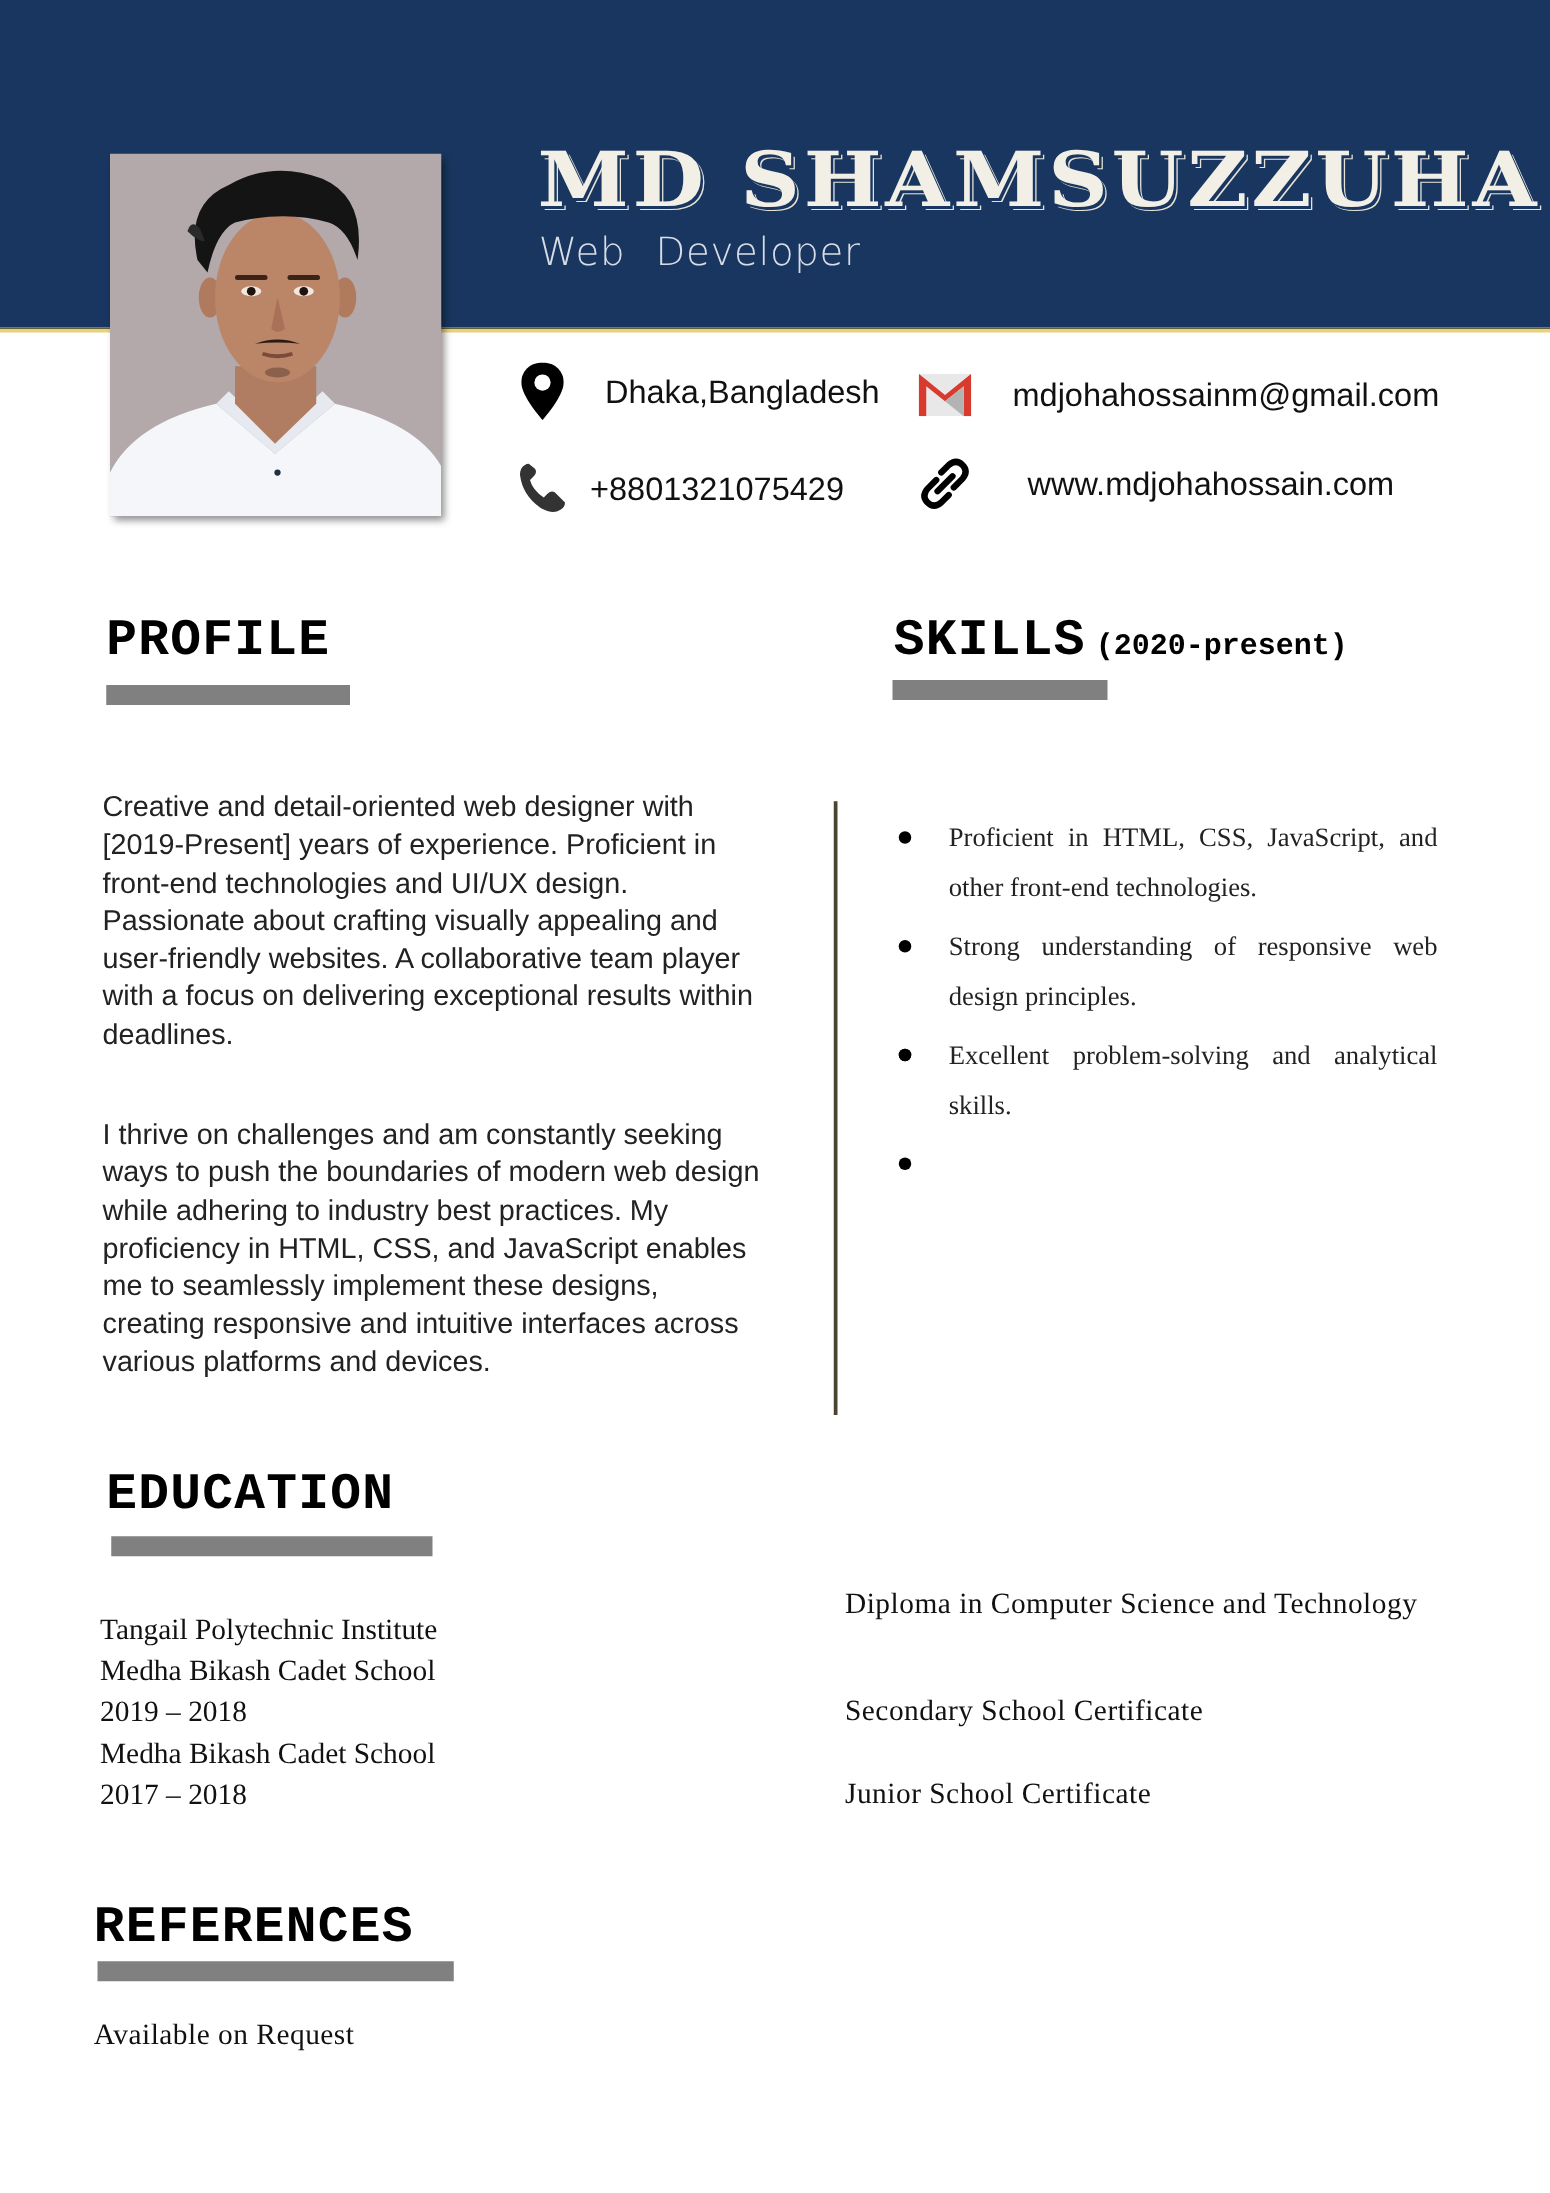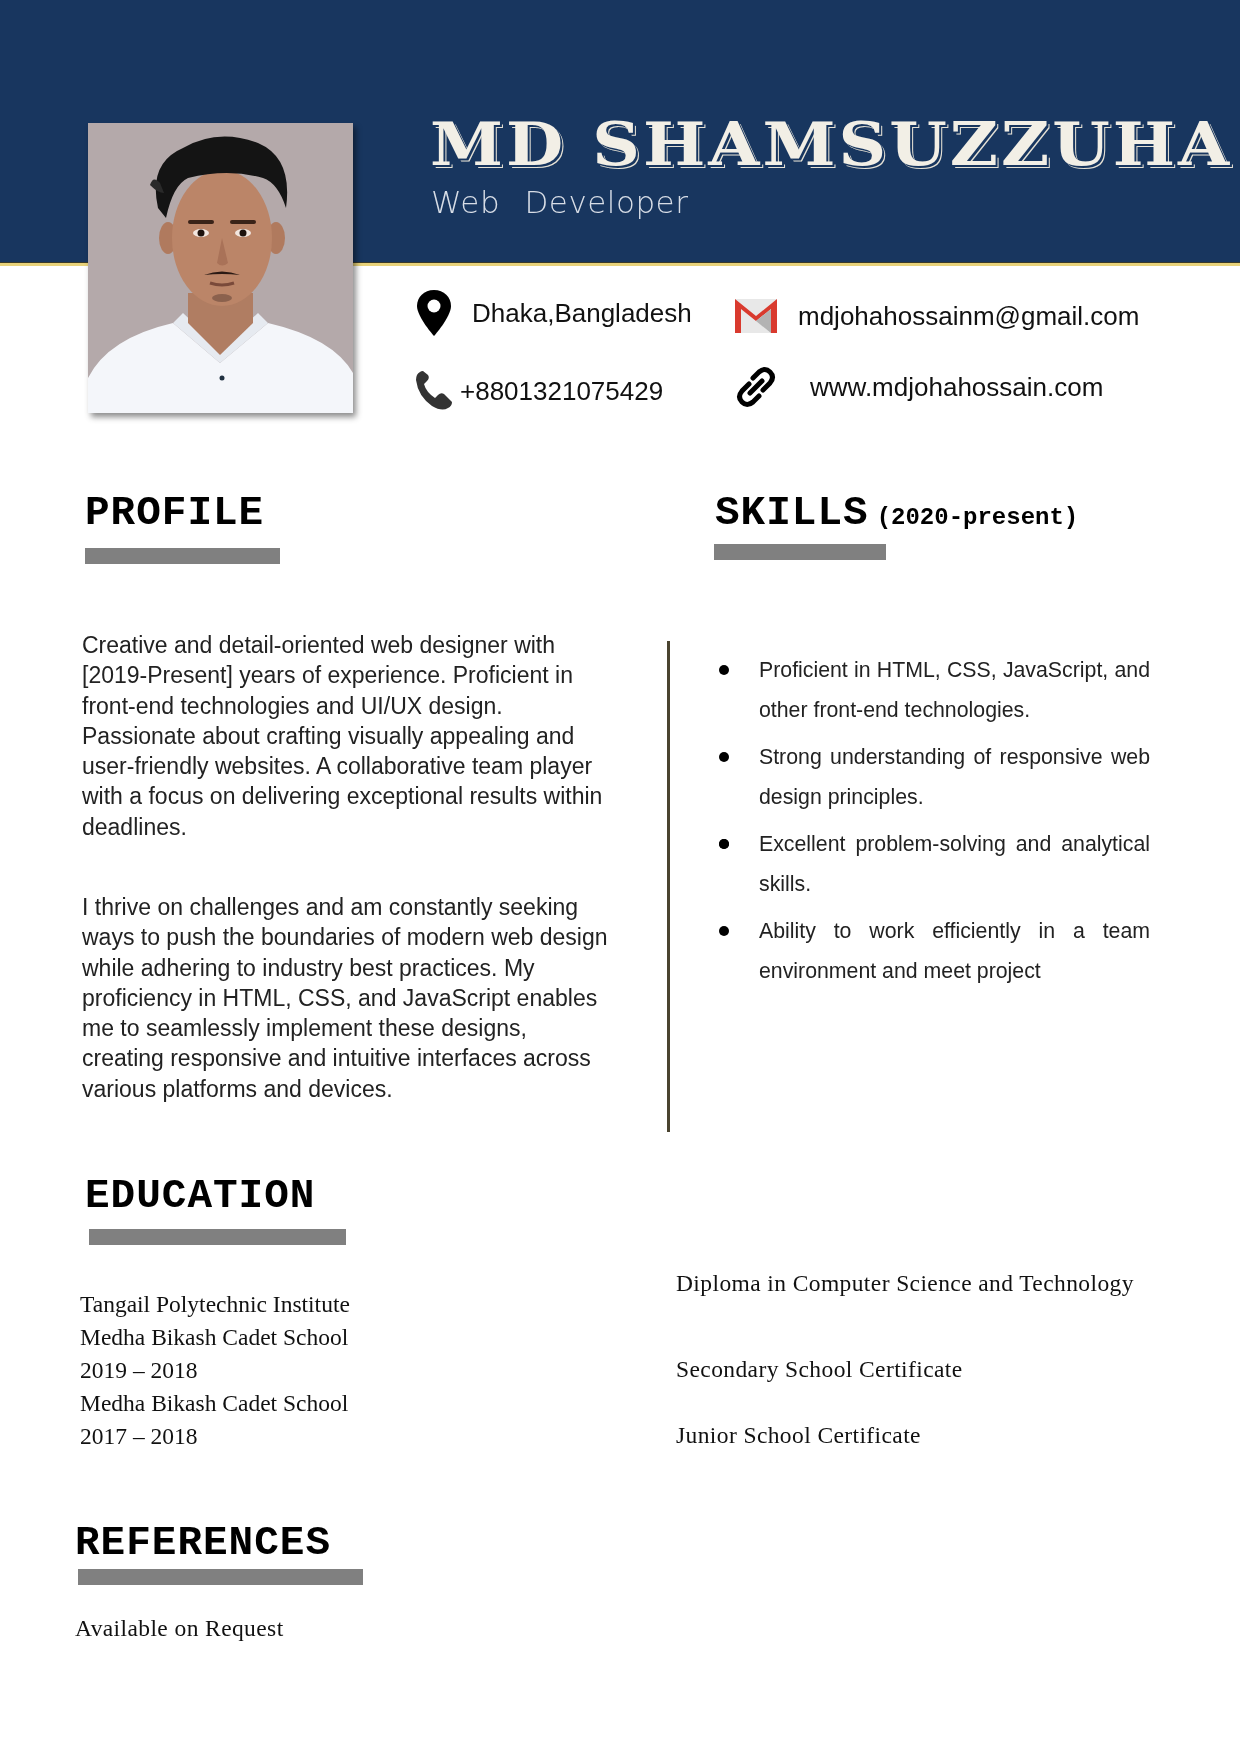--- a/index.html
+++ b/index.html
@@ -7,21 +7,21 @@
 
     .header { position: absolute; left: 0; top: 0; width: 1240px; height: 262px; background: #18365f; }
     .header-rule { position: absolute; left: 0; top: 262px; width: 1240px; height: 3px; background: #e8d27a; border-top: 1px solid #3a3a2a; }
 
     .photo { position: absolute; left: 88px; top: 123px; width: 265px; height: 290px; background: #b4a9aa; box-shadow: 3px 4px 6px rgba(0,0,0,0.45); overflow: hidden; }
     .photo svg { width: 100%; height: 100%; display: block; }
 
     .name { position: absolute; left: 430px; top: 108px; font-family: "DejaVu Serif", serif; font-size: 66px; font-weight: bold; letter-spacing: 3px; color: #f2efe6; text-shadow: 2px 2px 0 #18365f, 3px 3px 0 #e6e2d6; white-space: nowrap; transform: scaleY(0.92); transform-origin: left top; }
     .title { position: absolute; left: 431px; top: 184px; font-family: "DejaVu Sans", sans-serif; font-size: 31px; font-weight: 200; color: #d7dde6; word-spacing: 14px; letter-spacing: 0.5px; }
 
-    .contact { position: absolute; display: flex; align-items: center; font-family: "Liberation Sans", sans-serif; font-size: 26px; color: #111; }
+    .contact { position: absolute; display: flex; align-items: center; font-family: "Liberation Sans", sans-serif; font-size: 26px; color: #111; gap: 12px; }
     .contact .ic { display: inline-flex; width: 44px; height: 46px; align-items: center; justify-content: center; }
     .c-loc { left: 412px; top: 290px; }
     .c-loc .txt { margin-left: 16px; }
     .c-mail { left: 734px; top: 293px; }
     .c-mail .txt { margin-left: 20px; }
     .c-phone { left: 412px; top: 368px; }
     .c-phone .txt { margin-left: 4px; }
     .c-web { left: 734px; top: 364px; }
     .c-web .txt { margin-left: 32px; }
 
@@ -37,21 +37,21 @@
     .b-edu { left: 89px; top: 1229px; width: 257px; }
     .h-ref { left: 75px; top: 1520px; }
     .b-ref { left: 78px; top: 1569px; width: 285px; }
 
     .profile-text { position: absolute; left: 82px; width: 530px; font-family: "Liberation Sans", sans-serif; font-size: 23px; line-height: 30.3px; color: #222; }
     .p1 { top: 630px; }
     .p2 { top: 892px; }
 
     .divider { position: absolute; left: 667px; top: 641px; width: 3px; height: 491px; background: #4a4430; }
 
-    .skills { position: absolute; left: 716px; top: 650px; width: 434px; margin: 0; padding: 0; list-style: none; font-family: Liberation Sans, sans-serif; font-size: 21.3px; color: #222; }
+    .skills { position: absolute; left: 716px; top: 650px; width: 434px; margin: 0; padding: 0; list-style: none; font-family: Liberation Serif, serif; font-size: 21.3px; color: #222; }
     .skills li { position: relative; padding-left: 43px; line-height: 40px; text-align: justify; margin-bottom: 7px; }
     .skills li .dot { position: absolute; left: 3px; top: 15px; width: 10px; height: 10px; border-radius: 50%; background: #000; }
 
     .edu-left { position: absolute; left: 80px; top: 1288px; font-family: "Liberation Serif", serif; font-size: 23.5px; line-height: 33px; color: #111; }
     .edu-left div { white-space: nowrap; }
     .edu-right { position: absolute; left: 676px; font-family: "Liberation Serif", serif; font-size: 23.5px; color: #111; white-space: nowrap; letter-spacing: 0.4px; }
     .er1 { top: 1270px; }
     .er2 { top: 1356px; }
     .er3 { top: 1422px; }
 
@@ -150,21 +150,21 @@
 
 <div class="section-h h-skills">
   <span>SKILLS</span><span class="sub">(2020-present)</span>
 </div>
 <div class="bar b-skills"></div>
 <ul class="skills">
   <li><span class="dot"></span><span>Proficient in HTML, CSS, JavaScript, and other front-end technologies.</span></li>
   <li><span class="dot"></span><span>Strong understanding of responsive web design principles.</span></li>
   <li><span class="dot"></span></li>
   <li><span class="dot"></span><span>Excellent problem-solving and analytical skills.</span></li>
-  <li><span class="dot"></span><span>Ability to work efficiently in a team environment and meet project</span></li>
+  <li><span class="dot"></span></li>
 </ul>
 
 <div class="section-h h-edu">EDUCATION</div>
 <div class="bar b-edu"></div>
 <div class="edu-left">
   <div>Tangail Polytechnic Institute</div>
   <div>Medha Bikash Cadet School</div>
   <div>2019 – 2018</div>
   <div>Medha Bikash Cadet School</div>
   <div>2017 – 2018</div>

